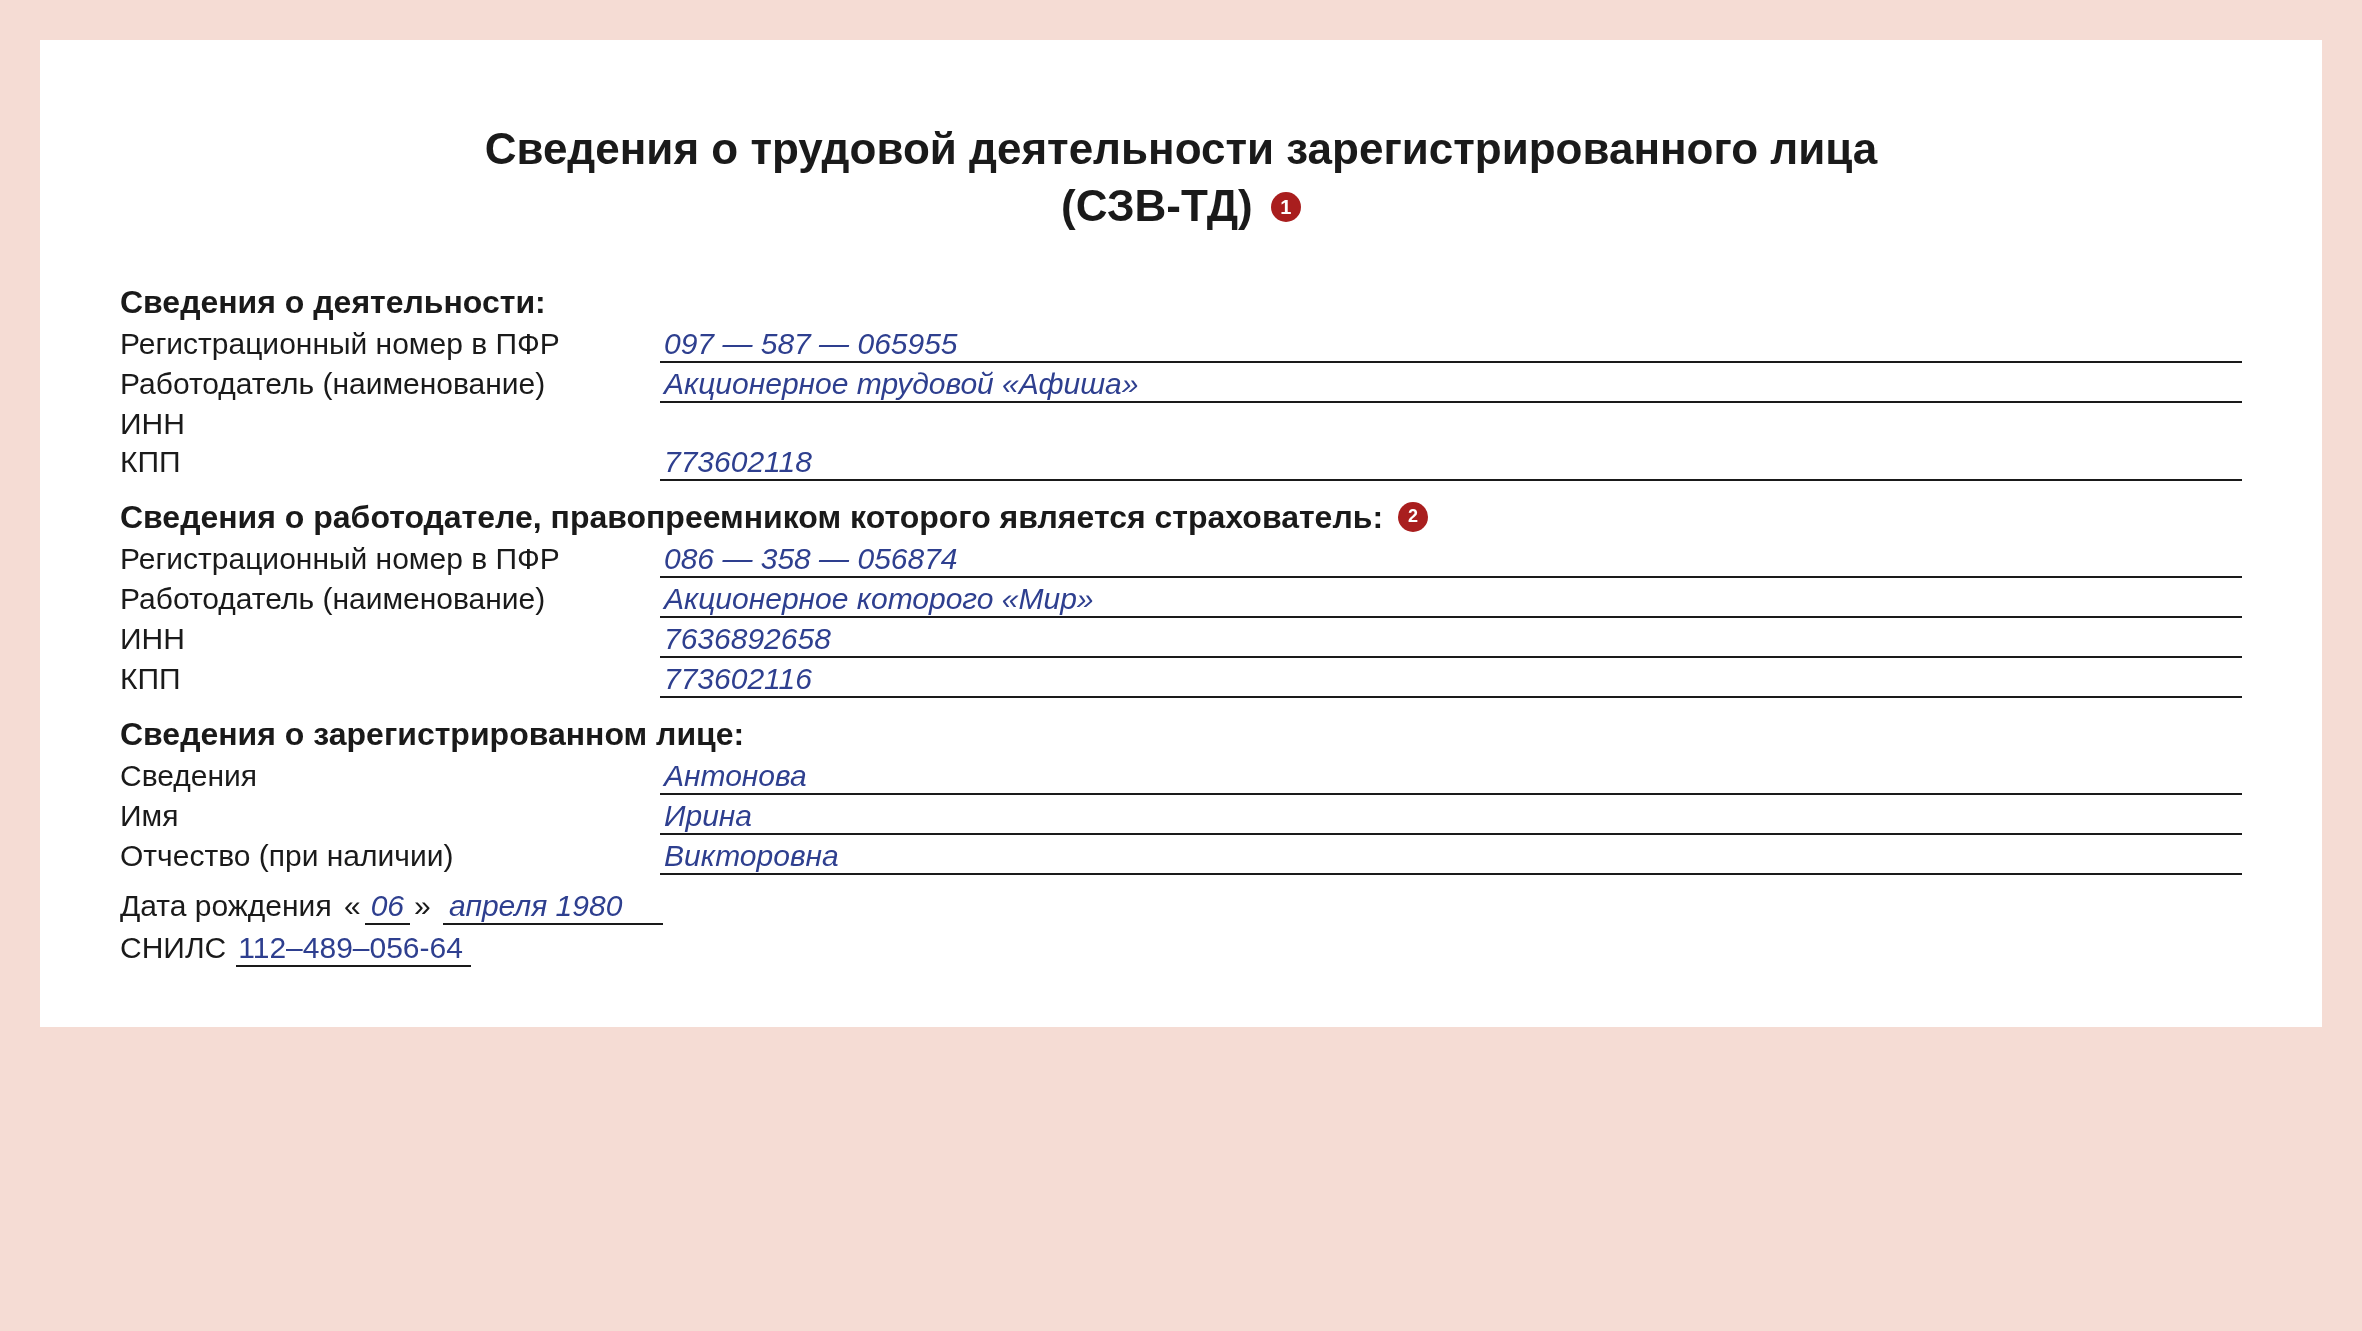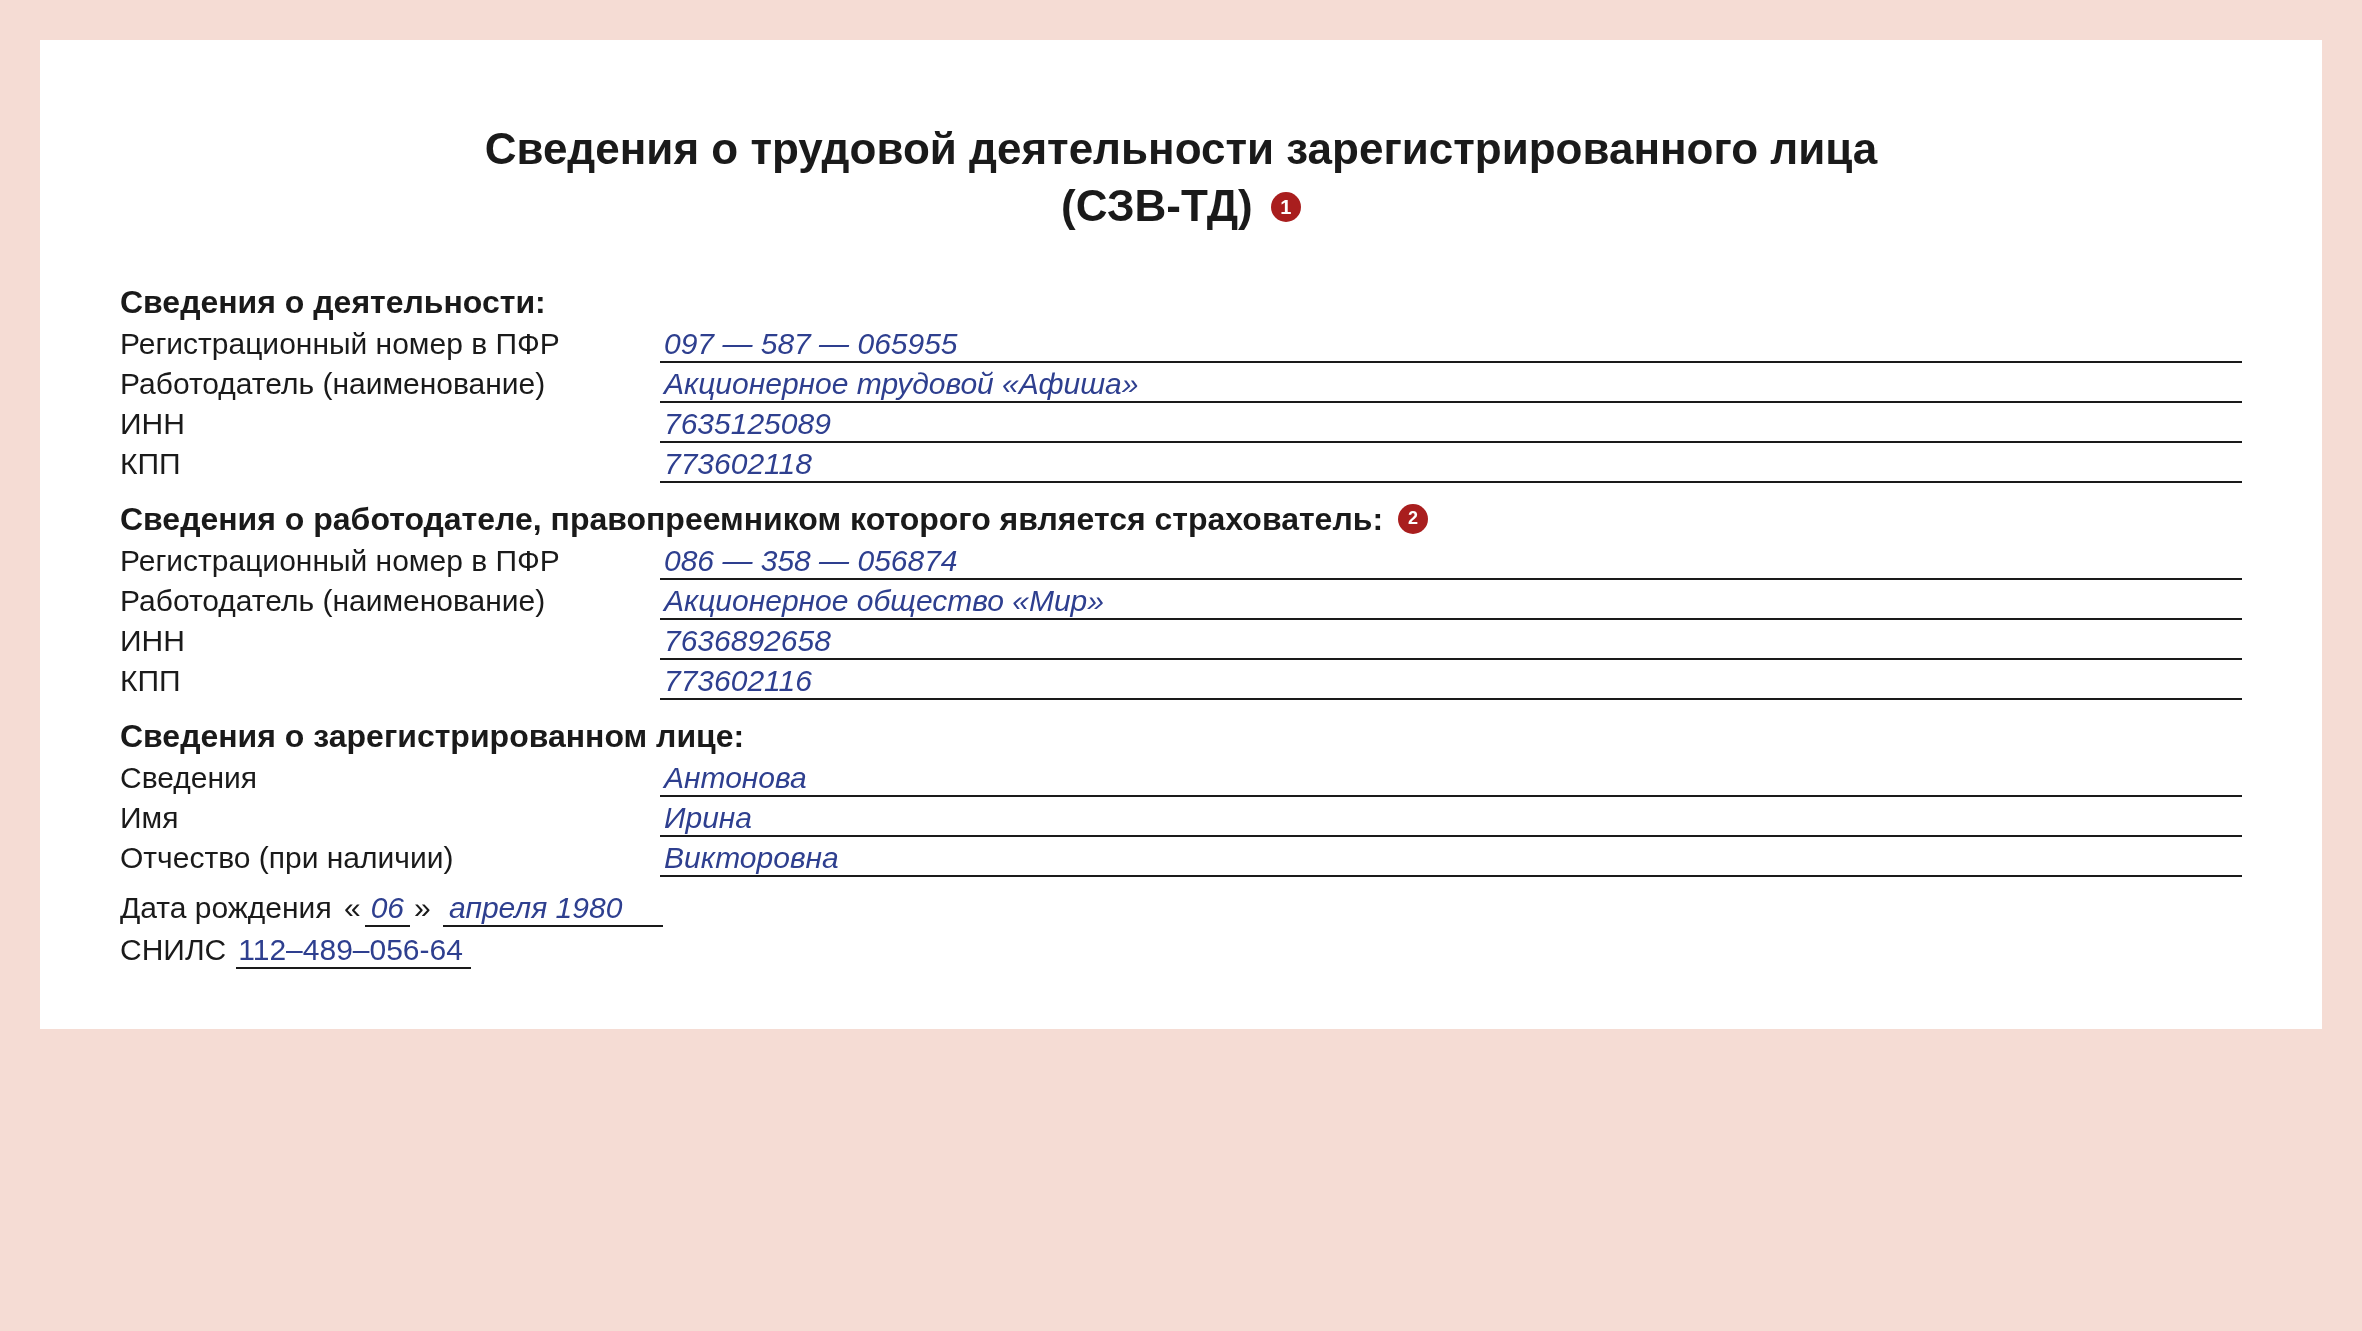--- a/index.html
+++ b/index.html
@@ -122,39 +122,38 @@
   <div class="field-row">
     <span class="field-label">Регистрационный номер в ПФР</span>
     <span class="field-value">097 —  587 — 065955</span>
   </div>
   <div class="field-row">
     <span class="field-label">Работодатель (наименование)</span>
     <span class="field-value">Акционерное трудовой «Афиша»</span>
   </div>
   <div class="field-row">
     <span class="field-label">ИНН</span>
-    <span class="field-value">7635125089</span>
   </div>
   <div class="field-row">
     <span class="field-label">КПП</span>
     <span class="field-value">773602118</span>
   </div>
 
   <div class="section-heading">
     <span>Сведения о работодателе, правопреемником которого является страхователь:</span>
     <span class="badge">2</span>
   </div>
 
   <div class="field-row">
     <span class="field-label">Регистрационный номер в ПФР</span>
     <span class="field-value">086 —  358 — 056874</span>
   </div>
   <div class="field-row">
     <span class="field-label">Работодатель (наименование)</span>
-    <span class="field-value">Акционерное общество «Мир»</span>
+    <span class="field-value">Акционерное которого «Мир»</span>
   </div>
   <div class="field-row">
     <span class="field-label">ИНН</span>
     <span class="field-value">7636892658</span>
   </div>
   <div class="field-row">
     <span class="field-label">КПП</span>
     <span class="field-value">773602116</span>
   </div>
 

